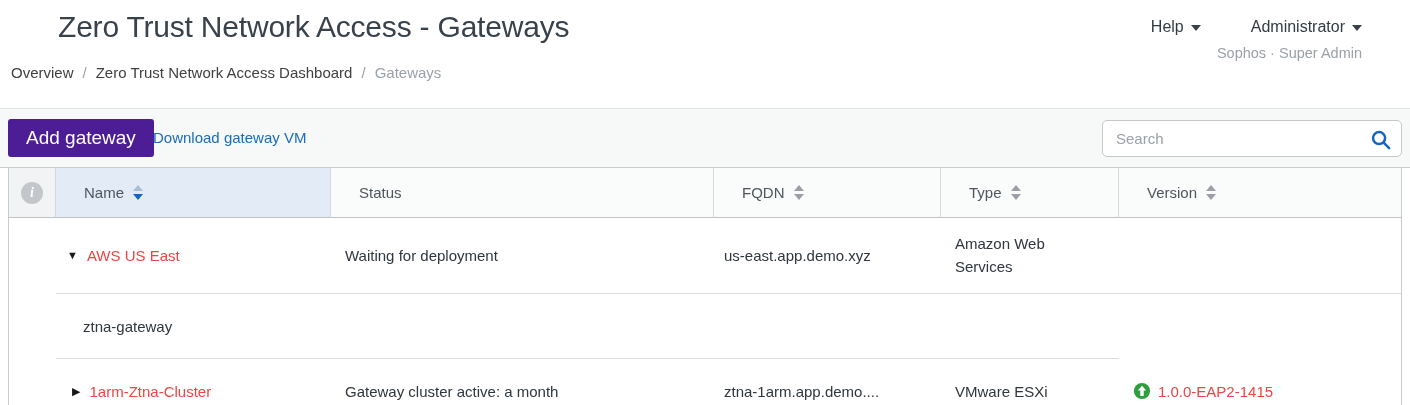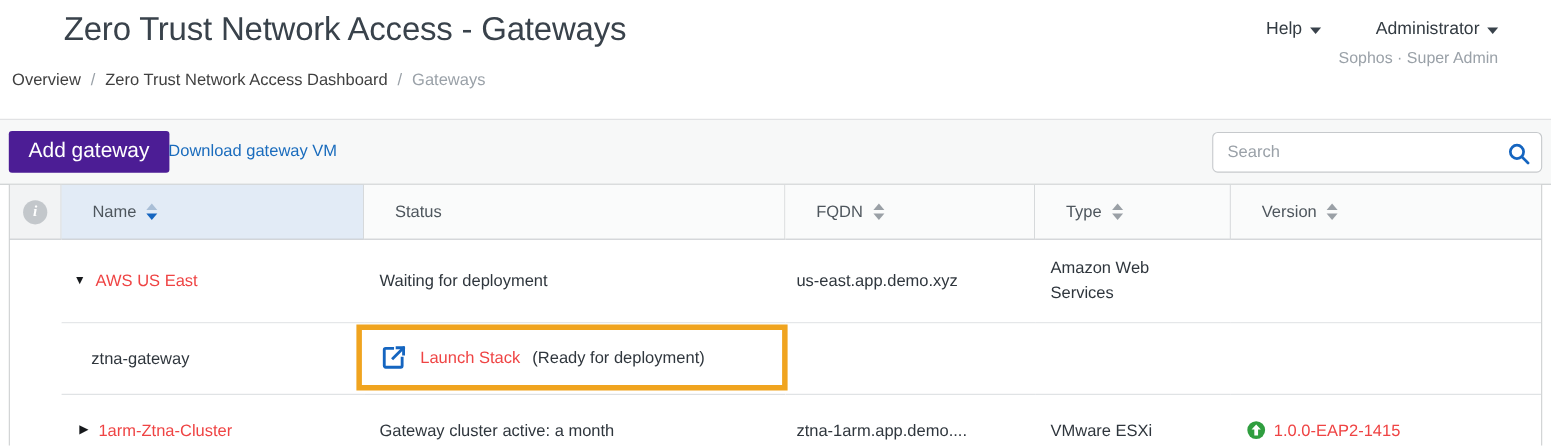--- a/index.html
+++ b/index.html
@@ -168,33 +168,20 @@
       </div>
       <div class="td">Waiting for deployment</div>
       <div class="td" style="padding-left:10px;">us-east.app.demo.xyz</div>
       <div class="td td-type">Amazon Web Services</div>
       <div class="td"></div>
     </div>
 
     <div class="gr r2">
       <div class="td td-info"></div>
       <div class="td td-name-child td">ztna-gateway</div>
-      <div class="td status-rel">
-        <div class="hl-box">
-          <span style="display:flex;">
-            <svg width="26" height="26" viewBox="0 0 24 24" fill="none" stroke="#1565c0" stroke-width="2.4" stroke-linecap="square">
-              <path d="M19 12.5V19a1.2 1.2 0 0 1-1.2 1.2H5.2A1.2 1.2 0 0 1 4 19V5.6a1.2 1.2 0 0 1 1.2-1.2H11"></path>
-              <path d="M14.8 3.8H20.2V9.2"></path>
-              <path d="M20 4l-8.6 8.6"></path>
-            </svg>
-          </span>
-          <a class="cell-link">Launch Stack</a>
-          <span class="note">(Ready for deployment)</span>
-        </div>
-      </div>
       <div class="td"></div>
       <div class="td"></div>
       <div class="td"></div>
     </div>
 
     <div class="gr r3">
       <div class="td td-info"></div>
       <div class="td td-name" style="padding-left:16px;">
         <span class="expander">▶</span>
         <a class="cell-link">1arm-Ztna-Cluster</a>

